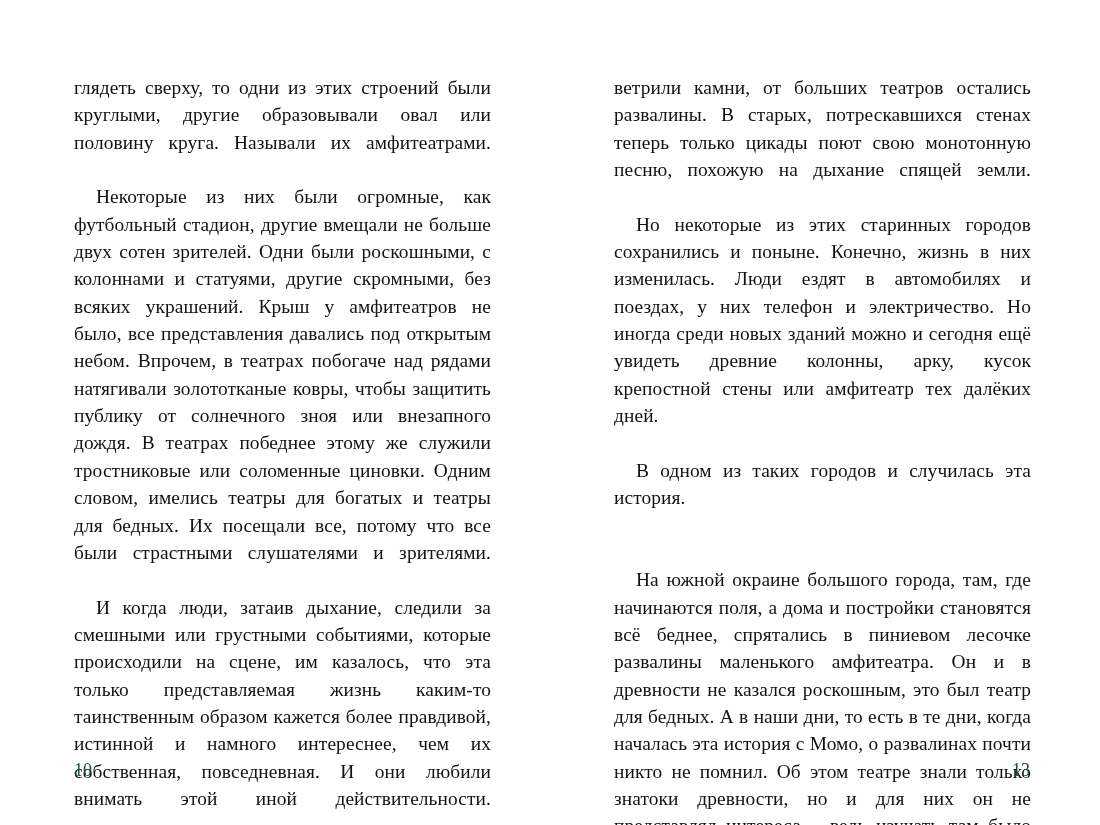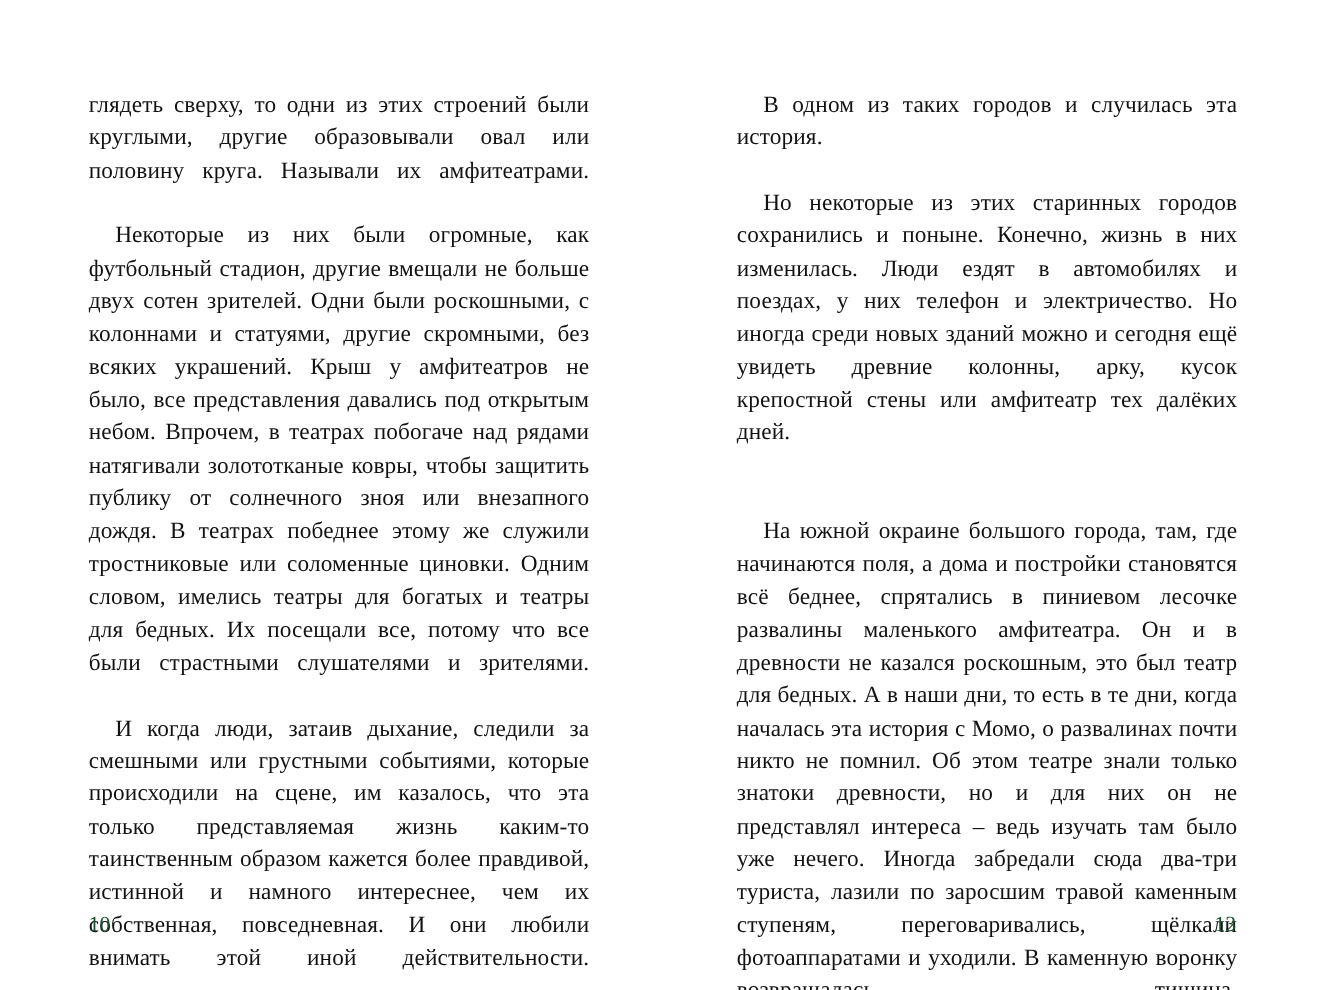--- a/index.html
+++ b/index.html
@@ -86,20 +86,21 @@
       <p class="para cont">глядеть сверху, то одни из этих строений были круглыми, другие образовывали овал или половину круга. Называли их амфитеатрами.</p>
       <p class="para">Некоторые из них были огромные, как футбольный стадион, другие вмещали не больше двух сотен зрителей. Одни были роскошными, с колоннами и статуями, другие скромными, без всяких украшений. Крыш у амфитеатров не было, все представления давались под открытым небом. Впрочем, в театрах побогаче над рядами натягивали золототканые ковры, чтобы защитить публику от солнечного зноя или внезапного дождя. В театрах победнее этому же служили тростниковые или соломенные циновки. Одним словом, имелись театры для богатых и театры для бедных. Их посещали все, потому что все были страстными слушателями и зрителями.</p>
       <p class="para">И когда люди, затаив дыхание, следили за смешными или грустными событиями, которые происходили на сцене, им казалось, что эта только представляемая жизнь каким-то таинственным образом кажется более правдивой, истинной и намного интереснее, чем их собственная, повседневная. И они любили внимать этой иной действительности.</p>
 
     </div>
     <div class="folio folio-left">10</div>
   </div>
 
   <div class="page page-right">
     <div class="textblock">
+      <p class="para cont">ветрили камни, от больших театров остались развалины. В старых, потрескавшихся стенах теперь только цикады поют свою монотонную песню, похожую на дыхание спящей земли.</p>
+      <p class="para">Но некоторые из этих старинных городов сохранились и поныне. Конечно, жизнь в них изменилась. Люди ездят в автомобилях и поездах, у них телефон и электричество. Но иногда среди новых зданий можно и сегодня ещё увидеть древние колонны, арку, кусок крепостной стены или амфитеатр тех далёких дней.</p>
       <p class="para">В одном из таких городов и случилась эта история.</p>
-      <p class="para">Но некоторые из этих старинных городов сохранились и поныне. Конечно, жизнь в них изменилась. Люди ездят в автомобилях и поездах, у них телефон и электричество. Но иногда среди новых зданий можно и сегодня ещё увидеть древние колонны, арку, кусок крепостной стены или амфитеатр тех далёких дней.</p>
       <p class="para gap-before">На южной окраине большого города, там, где начинаются поля, а дома и постройки становятся всё беднее, спрятались в пиниевом лесочке развалины маленького амфитеатра. Он и в древности не казался роскошным, это был театр для бедных. А в наши дни, то есть в те дни, когда началась эта история с Момо, о развалинах почти никто не помнил. Об этом театре знали только знатоки древности, но и для них он не представлял интереса – ведь изучать там было уже нечего. Иногда забредали сюда два-три туриста, лазили по заросшим травой каменным ступеням, переговаривались, щёлкали фотоаппаратами и уходили. В каменную воронку возвращалась тишина,</p>
     </div>
     <div class="folio folio-right">13</div>
   </div>
 
 </div>
 
 </body></html>

